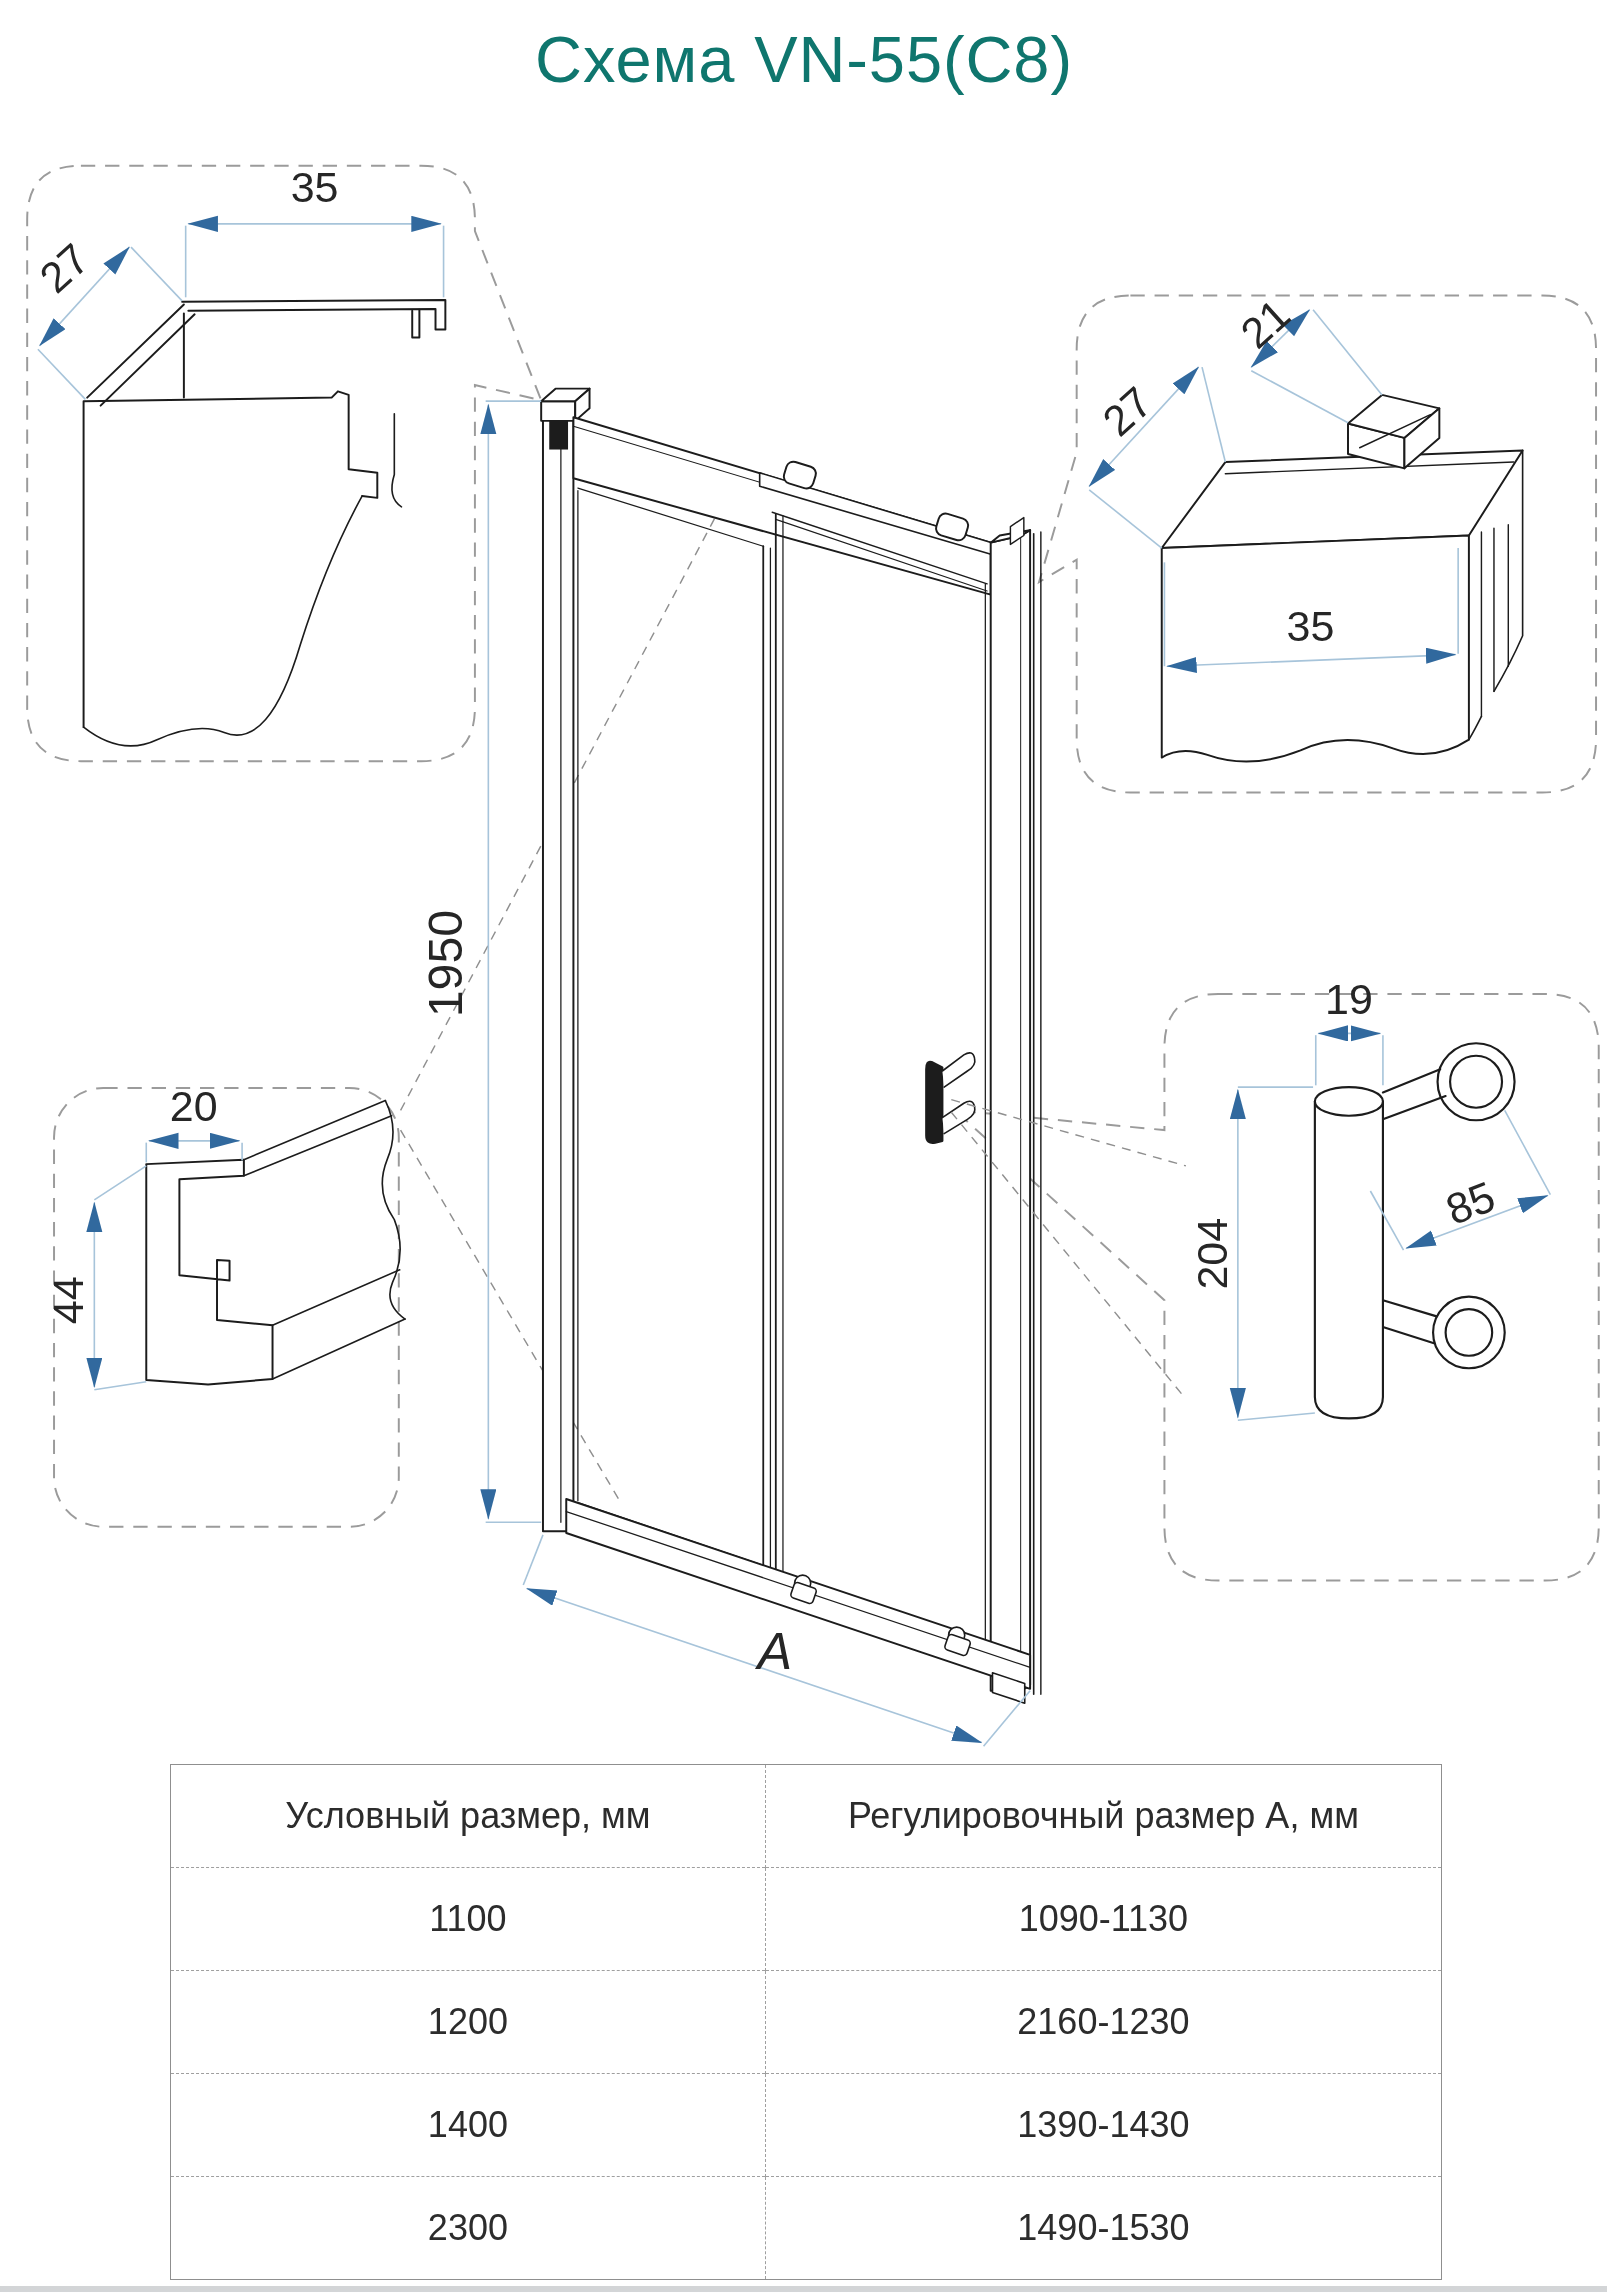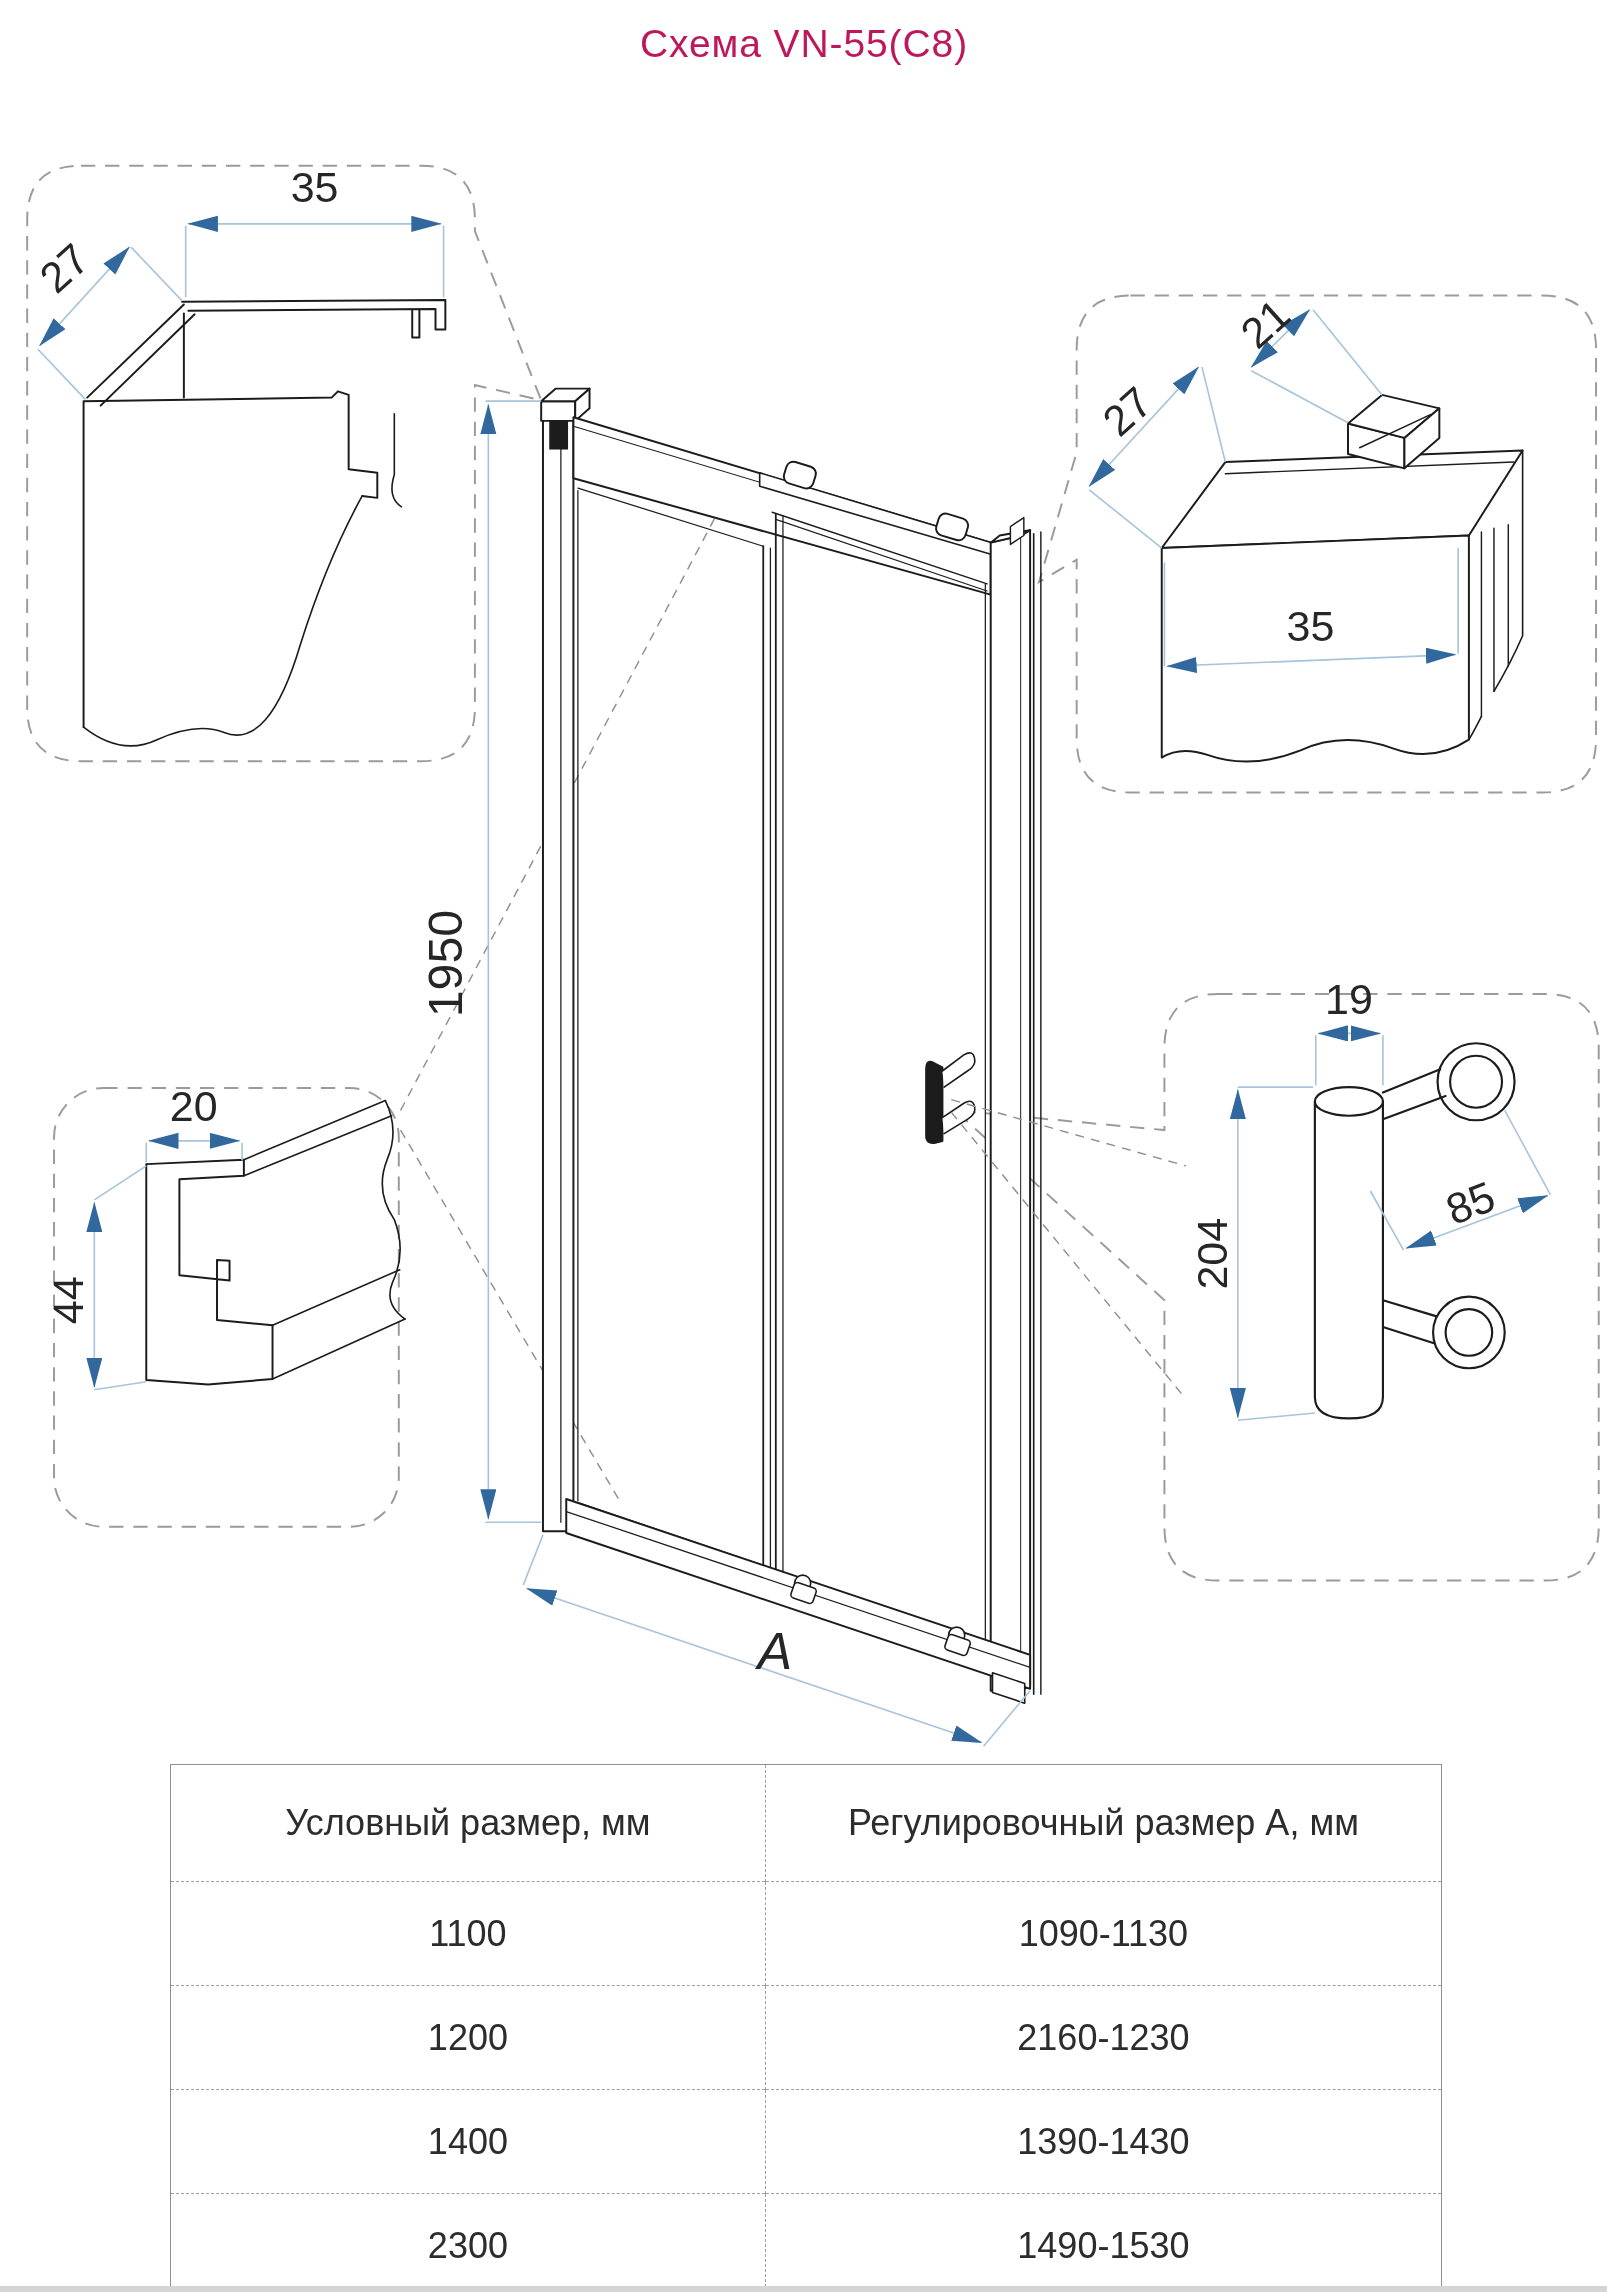--- a/index.html
+++ b/index.html
@@ -2,31 +2,31 @@
 <html style="font-size:14.3px"><head>
 <meta charset="utf-8">
 <style>
   html,body{margin:0;padding:0;background:#ffffff;}
   .page{
     position:relative;width:1608px;height:2293px;background:#ffffff;
     font-family:"Liberation Sans", sans-serif;overflow:hidden;
   }
   .title{
     position:absolute;top:21.5px;left:0;width:100%;text-align:center;
-    font-size:39px;font-weight:400;color:#be185d;letter-spacing:0.9px;
+    font-size:65px;font-weight:400;color:#0f766e;letter-spacing:0.9px;
   }
   svg{position:absolute;left:0;top:0;}
   .size-table{
     position:absolute;left:170px;top:1764px;width:1272px;height:516px;
     border-collapse:collapse;table-layout:fixed;
     font-size:36px;color:#2c2c2c;
   }
   .size-table{border:1.8px solid #8f8f8f;}
   .size-table th,.size-table td{
-    font-weight:400;text-align:center;vertical-align:middle;padding:16px;
+    font-weight:400;text-align:center;vertical-align:middle;padding:9px;
   }
   .size-table th{height:84px;}
   .size-table td{height:71px;border-top:0.9px dashed #9f9f9f;}
   .size-table .c2{border-left:0.9px dashed #9f9f9f;}
   .bottom-strip{
     position:absolute;left:0;bottom:0;width:100%;height:7.2px;background:#d3d5d7;
   }
 </style>
 </head>
 <body>

